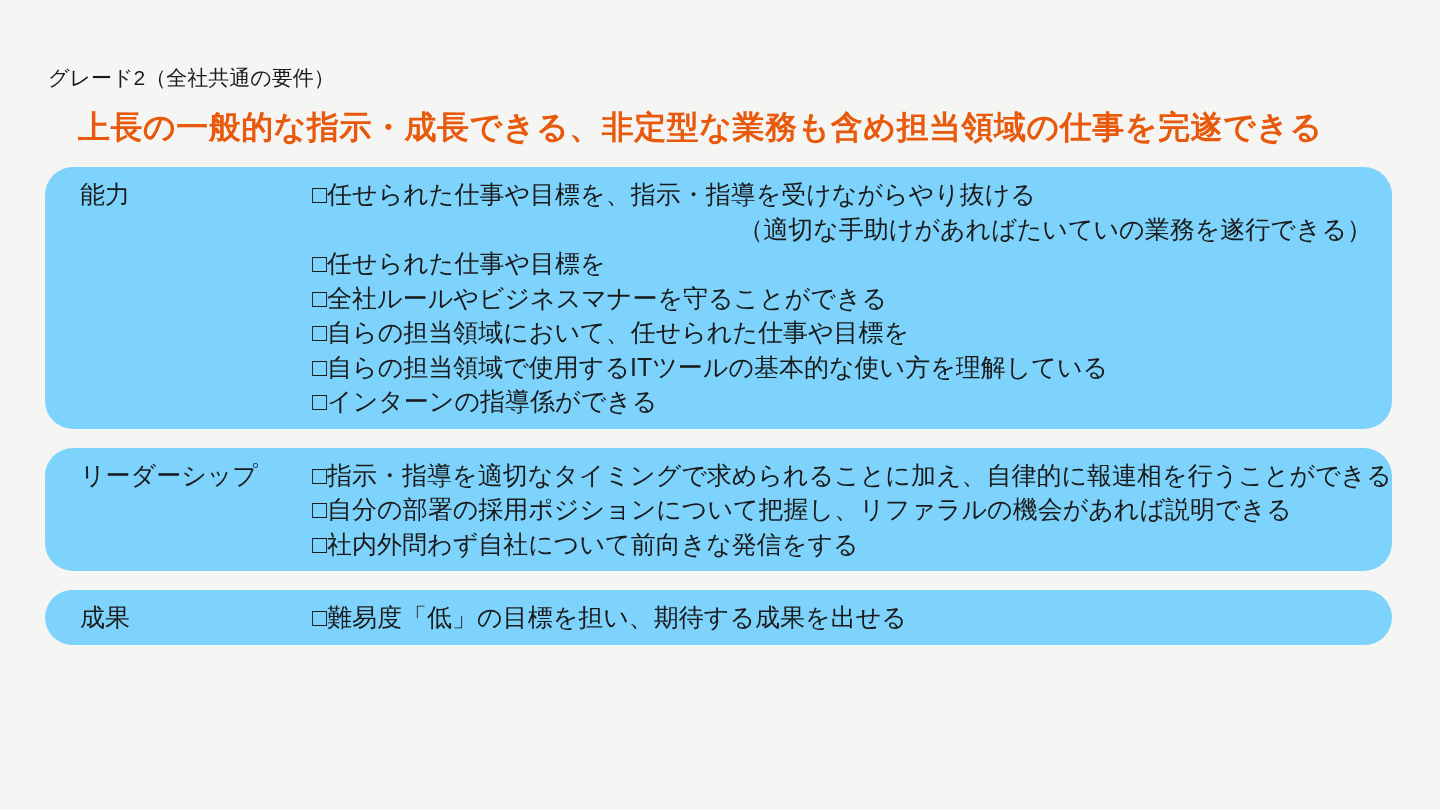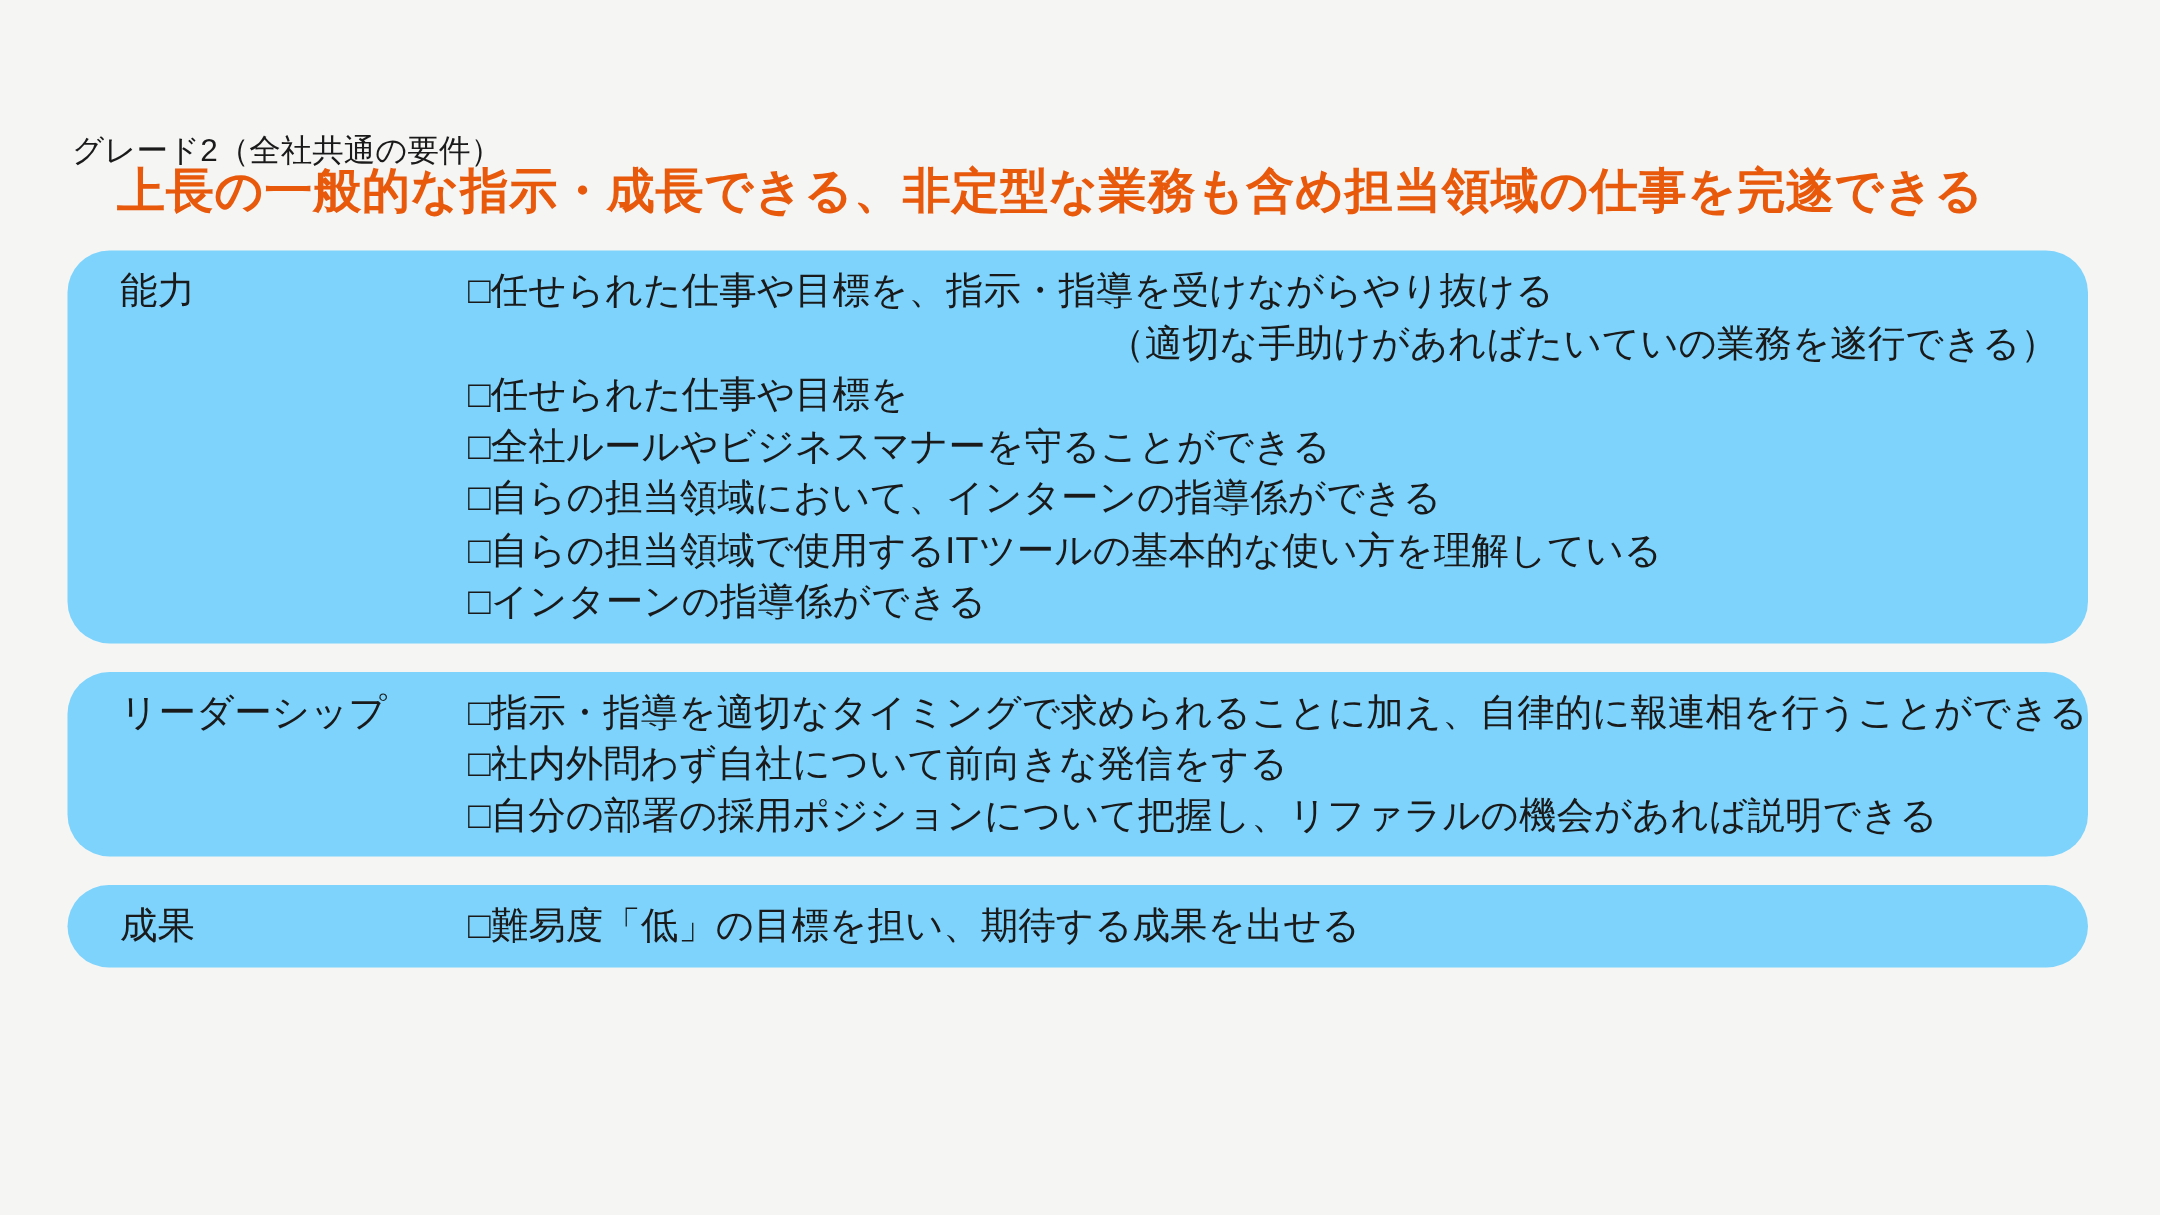--- a/index.html
+++ b/index.html
@@ -18,21 +18,20 @@
     height: 810px;
   }
   .page-title {
     position: absolute;
     left: 48px;
     top: 64px;
     font-size: 21px;
     font-weight: 400;
     color: #1A1A1A;
     white-space: nowrap;
-    margin-top: 22px;
   }
   .main-heading {
     position: absolute;
     left: 78px;
     top: 106px;
     font-size: 32px;
     font-weight: 700;
     color: #E8590C;
     letter-spacing: 0.5px;
     white-space: nowrap;
@@ -88,32 +87,32 @@
 
   <div class="cards">
 
     <div class="card">
       <div class="card-label">能力</div>
       <div class="card-items">
         <div class="item"><span class="cb">□</span><span>任せられた仕事や目標を、指示・指導を受けながらやり抜ける</span></div>
         <div class="item indent"><span>（適切な手助けがあればたいていの業務を遂行できる）</span></div>
         <div class="item"><span class="cb">□</span><span>任せられた仕事や目標を</span></div>
         <div class="item"><span class="cb">□</span><span>全社ルールやビジネスマナーを守ることができる</span></div>
-        <div class="item"><span class="cb">□</span><span>自らの担当領域において、インターンの指導係ができる</span></div>
+        <div class="item"><span class="cb">□</span><span>自らの担当領域において、任せられた仕事や目標を</span></div>
         <div class="item"><span class="cb">□</span><span>自らの担当領域で使用するITツールの基本的な使い方を理解している</span></div>
         <div class="item"><span class="cb">□</span><span>インターンの指導係ができる</span></div>
       </div>
     </div>
 
     <div class="card">
       <div class="card-label">リーダーシップ</div>
       <div class="card-items">
         <div class="item"><span class="cb">□</span><span>指示・指導を適切なタイミングで求められることに加え、自律的に報連相を行うことができる</span></div>
+        <div class="item"><span class="cb">□</span><span>自分の部署の採用ポジションについて把握し、リファラルの機会があれば説明できる</span></div>
         <div class="item"><span class="cb">□</span><span>社内外問わず自社について前向きな発信をする</span></div>
-        <div class="item"><span class="cb">□</span><span>自分の部署の採用ポジションについて把握し、リファラルの機会があれば説明できる</span></div>
       </div>
     </div>
 
 
     <div class="card">
       <div class="card-label">成果</div>
       <div class="card-items">
         <div class="item"><span class="cb">□</span><span>難易度「低」の目標を担い、期待する成果を出せる</span></div>
       </div>
     </div>

